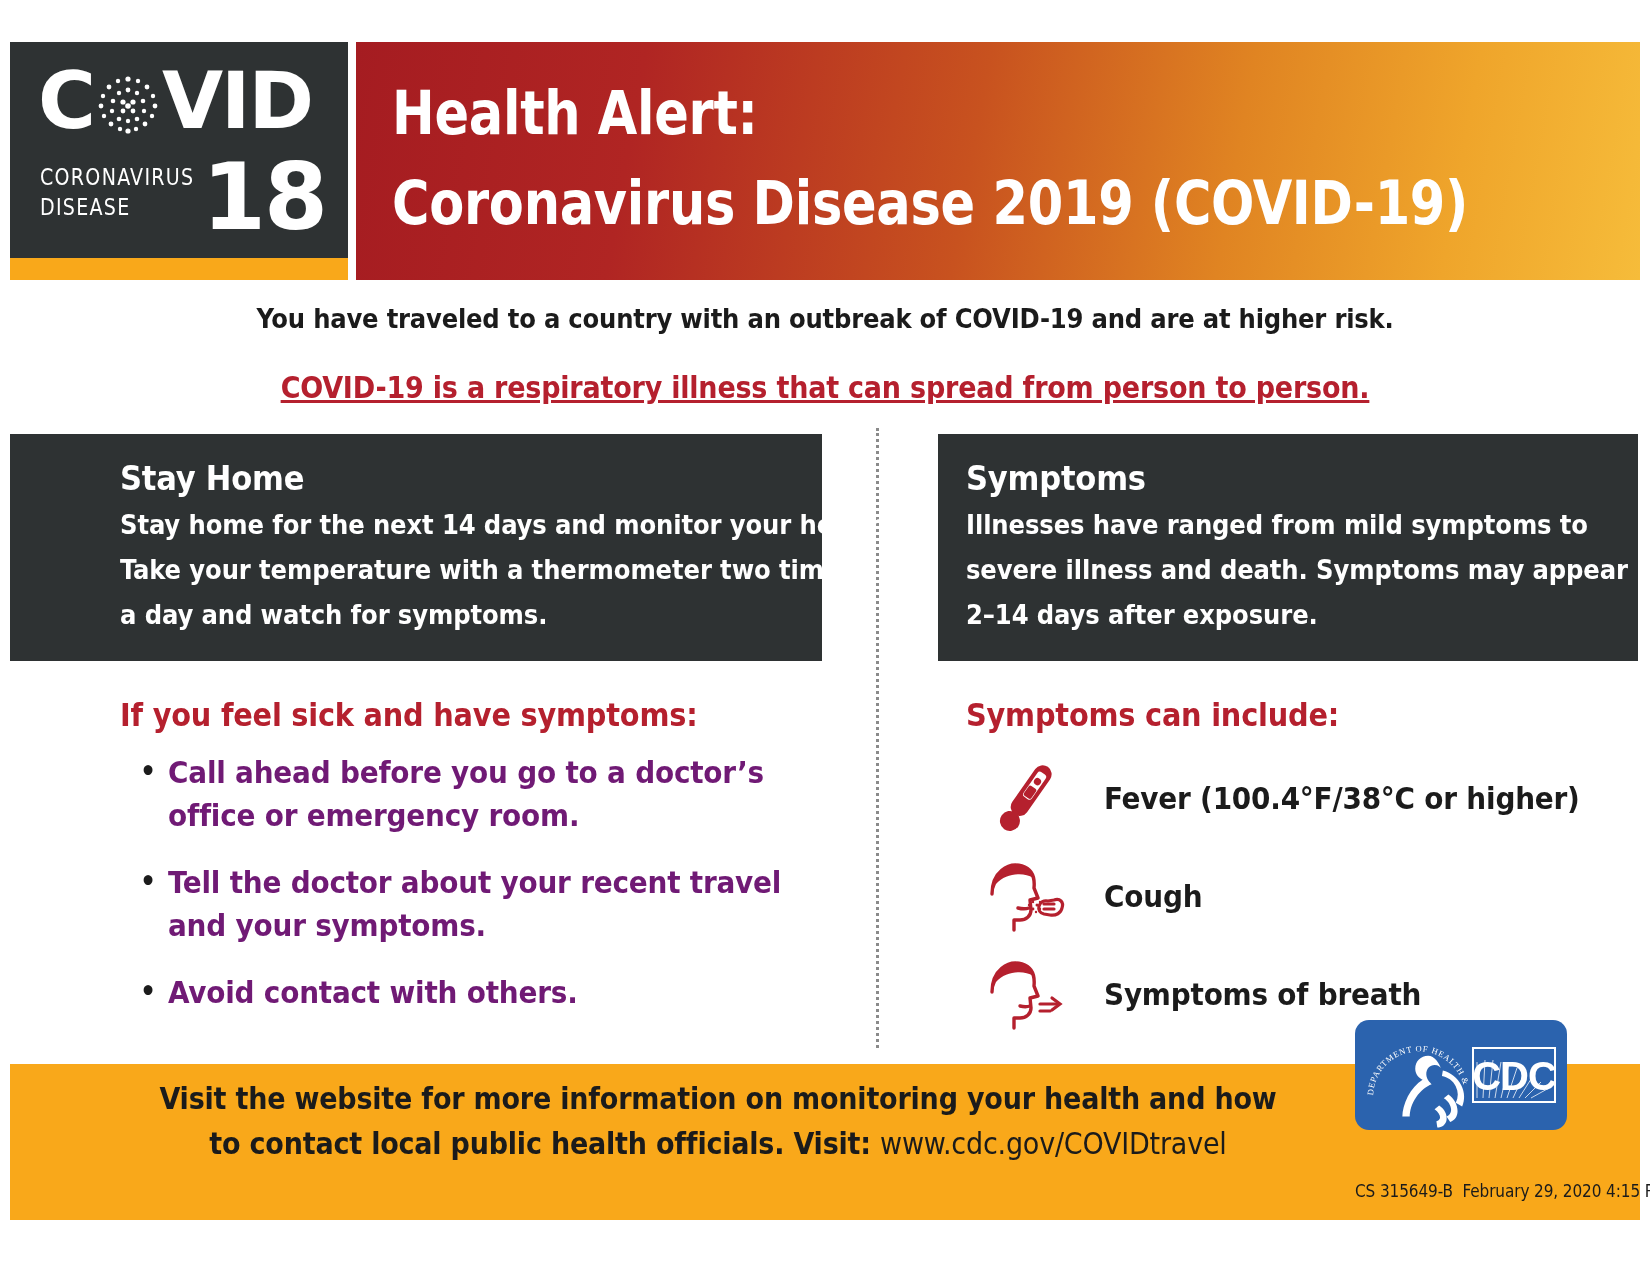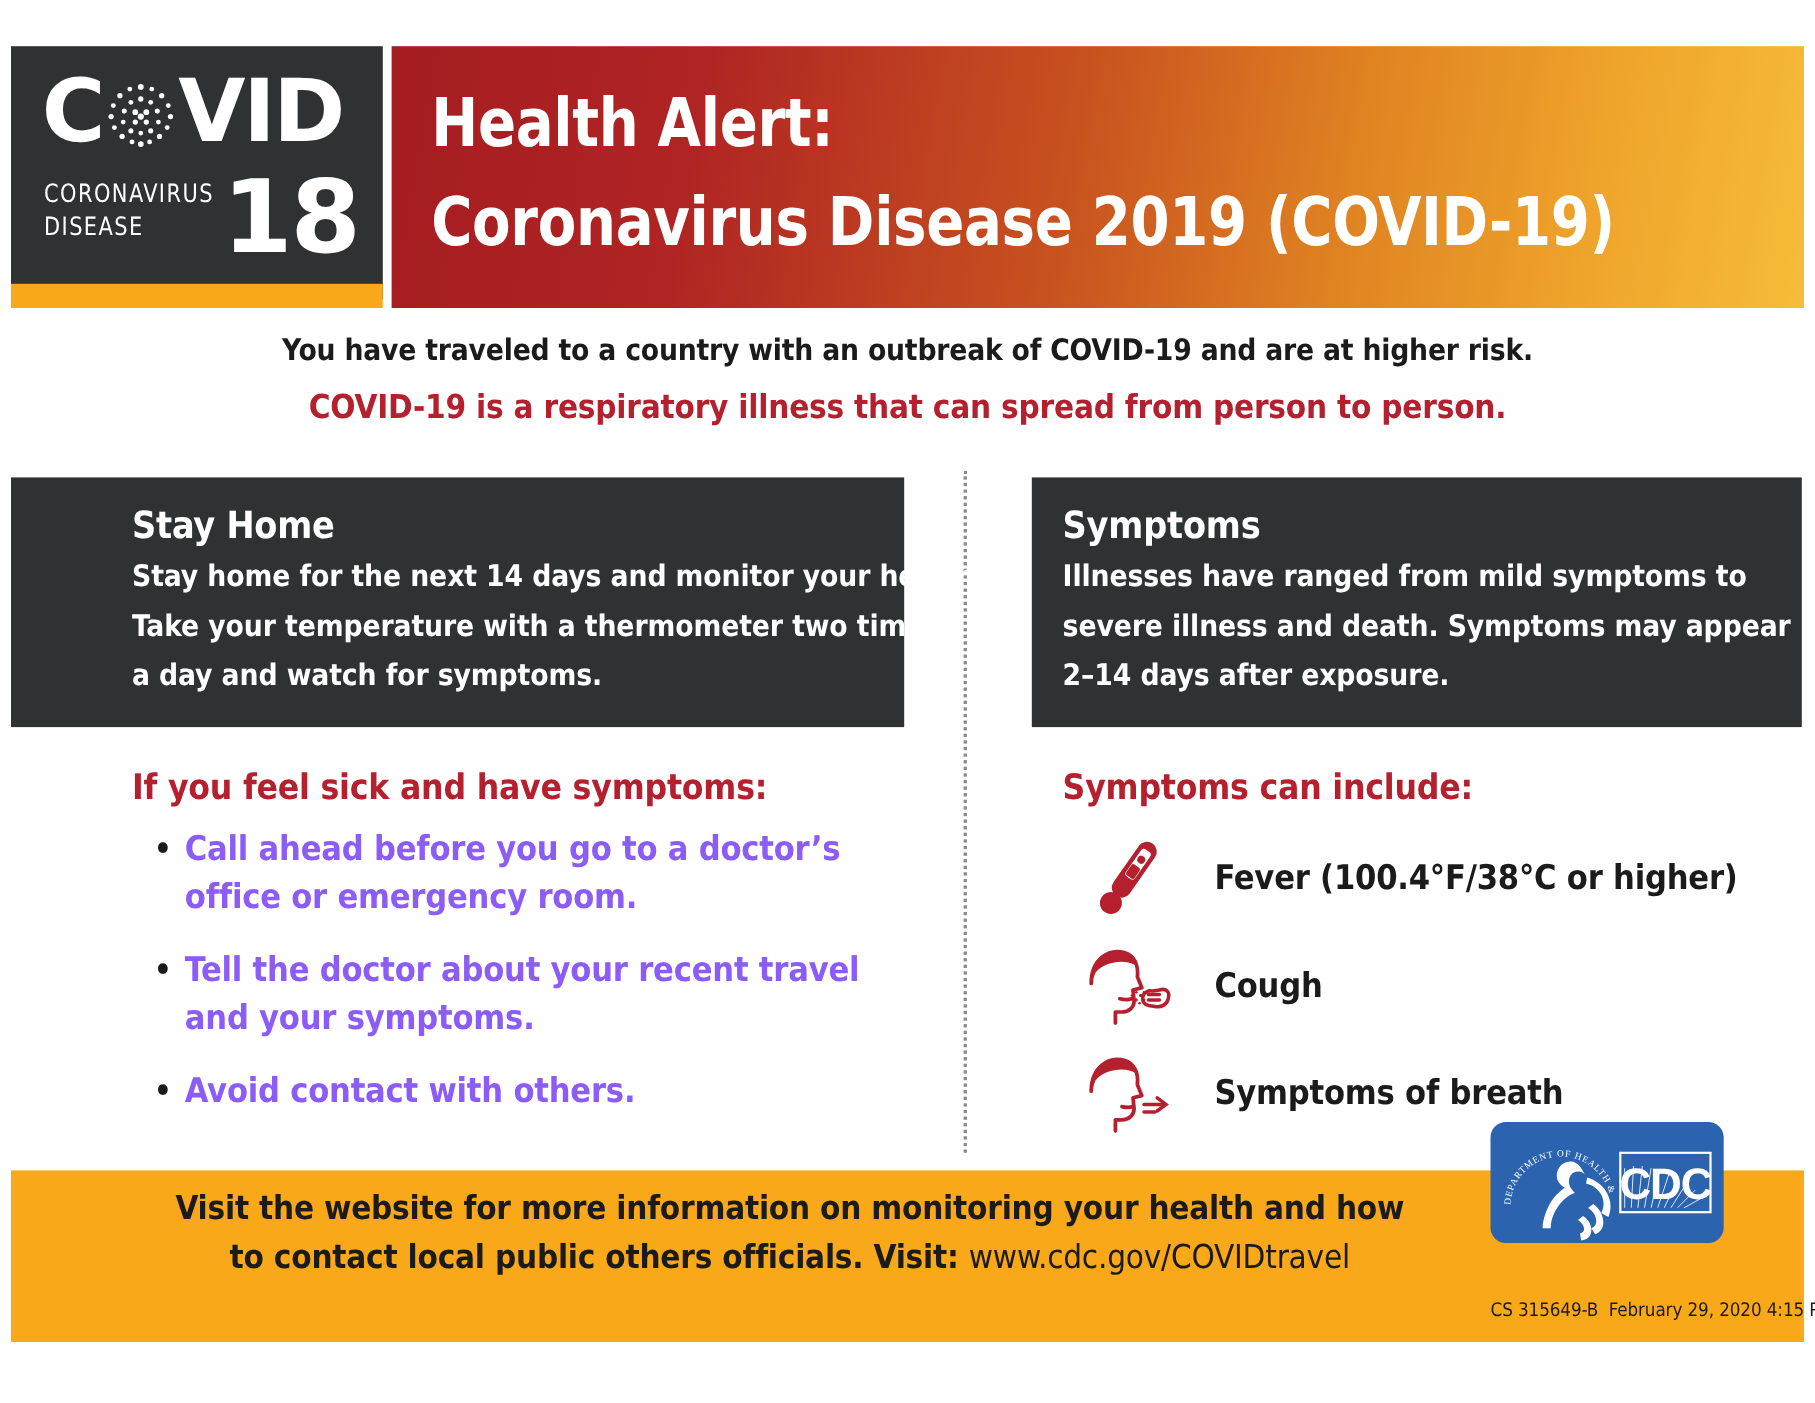--- a/index.html
+++ b/index.html
@@ -110,29 +110,30 @@
     text-align: center;
     font-family: "DejaVu Sans Condensed", "Liberation Sans Narrow", "Liberation Sans", sans-serif;
     font-weight: bold;
     font-size: 27px;
     line-height: 42px;
     color: #1b1b1b;
     letter-spacing: -0.2px;
   }
   .sub-secondary {
     position: absolute;
-    left: 0; top: 351px;
+    left: 0; top: 368px;
     width: 1650px;
     text-align: center;
     font-family: "DejaVu Sans Condensed", "Liberation Sans Narrow", "Liberation Sans", sans-serif;
     font-weight: bold;
     font-size: 30px;
     line-height: 40px;
     color: #b5202e;
     letter-spacing: -0.2px;
+    text-decoration: underline;
   }
 
   
   .col-left {
     position: absolute;
     left: 10px; top: 434px;
     width: 812px;
   }
   .col-right {
     position: absolute;
@@ -194,21 +195,21 @@
     list-style: none;
     margin: 0;
     padding: 0 0 0 128px;
   }
   .bullet-item {
     position: relative;
     font-family: "DejaVu Sans Condensed", "Liberation Sans Narrow", "Liberation Sans", sans-serif;
     font-weight: bold;
     font-size: 31px;
     line-height: 43px;
-    color: #8b5cf6;
+    color: #701a75;
     margin-bottom: 24px;
     padding-left: 30px;
     letter-spacing: -0.2px;
     max-width: 660px;
   }
   .bullet-item:before {
     content: "\2022";
     position: absolute;
     left: 2px; top: -1px;
     font-size: 28px;
@@ -446,21 +447,21 @@
     </li>
 
   </ul>
 </div>
 
 <div class="footer-bar"></div>
 
 <div class="footer-text">
   <div>Visit the website for more information on monitoring your health and how</div>
   <div>
-    <span>to contact local public others officials.  Visit:</span>
+    <span>to contact local public health officials.  Visit:</span>
     <span class="footer-url">www.cdc.gov/COVIDtravel</span>
   </div>
 </div>
 
 <div class="cdc-logo">
   <svg width="212" height="110" viewBox="0 0 212 110">
     <defs>
       <path id="arcpath" d="M 18 78 A 46 46 0 0 1 108 64"></path>
     </defs>
     <text font-family="'Liberation Serif','DejaVu Serif',serif" font-size="8.5" fill="#ffffff" letter-spacing="0.8">

